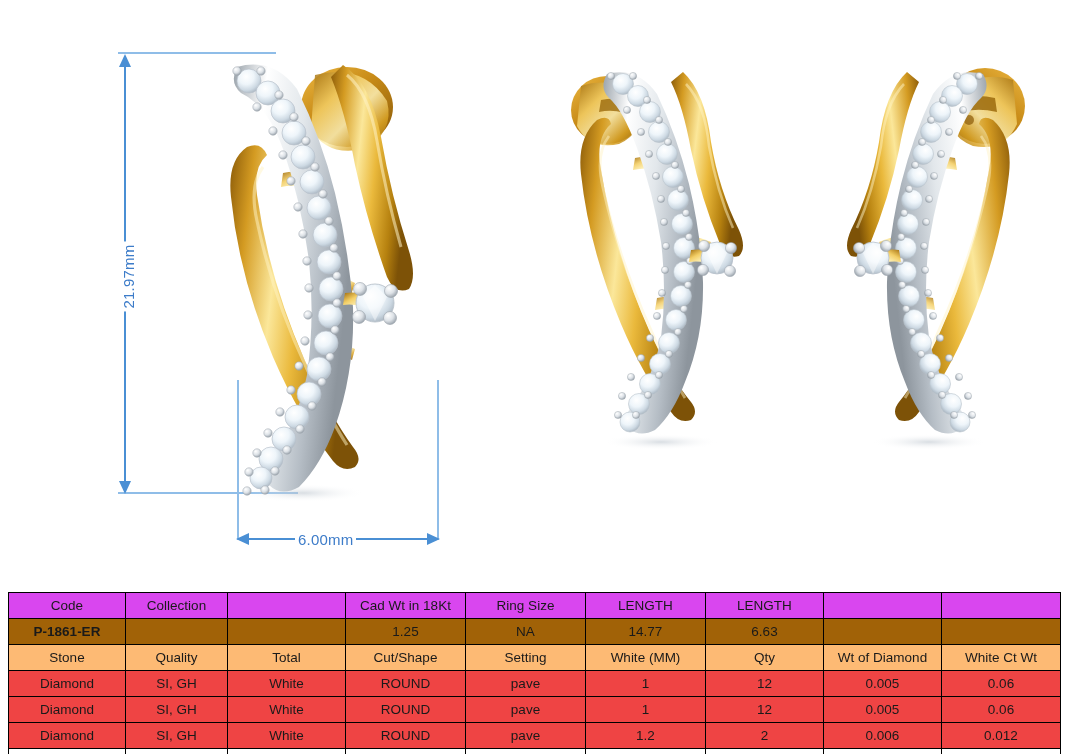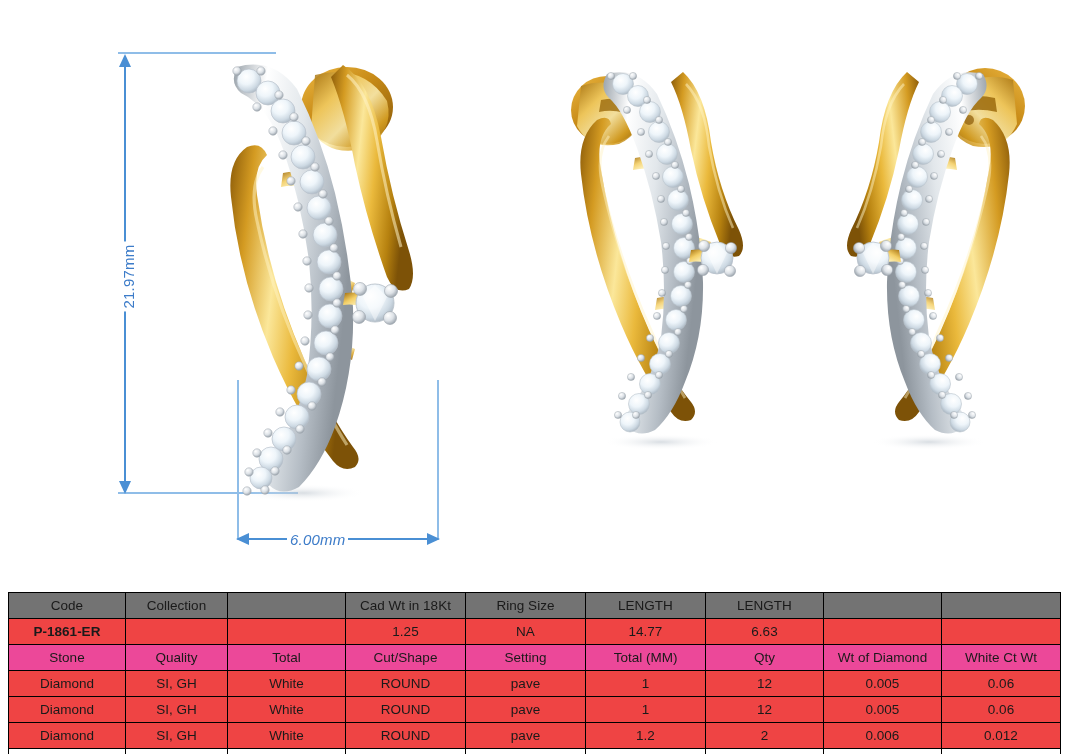--- a/index.html
+++ b/index.html
@@ -35,24 +35,24 @@
     width:1052px; border-collapse:collapse;
     font-size:13.5px; color:#1a1a1a;
     table-layout:fixed;
   }
   #spec-table td {
     border:1.6px solid #000;
     text-align:center; vertical-align:middle;
     height:26px; padding:1px 2px; overflow:hidden;
     white-space:nowrap;
   }
-  tr.row-head td   { background:#737373;margin-top:24px; }
-  tr.row-code td   { background:#ef4444;margin-left:34px; }
+  tr.row-head td   { background:#d946ef;margin-top:24px; }
+  tr.row-code td   { background:#a16207;margin-left:34px; }
   tr.row-code td.code-cell { font-weight:bold; }
-  tr.row-sub td    { background:#ec4899; }
+  tr.row-sub td    { background:#fdba74; }
   tr.row-stone td  { background:#ef4444; }
   tr.row-clip td   { background:#ffffff; height:12px; }
 
   
   .jewel { display:block; }
 </style>
 </head>
 <body>
 
 <div id="sheet">
@@ -87,21 +87,21 @@
       <div class="dim-line thick" style="left:238px; top:538px; width:200px; height:2px;"></div>
 
       <div class="dim-arrow" style="left:236px; top:533px;
            border-top:6px solid transparent; border-bottom:6px solid transparent;
            border-right:13px solid #4a8fd4;"></div>
 
       <div class="dim-arrow" style="left:427px; top:533px;
            border-top:6px solid transparent; border-bottom:6px solid transparent;
            border-left:13px solid #4a8fd4;"></div>
 
-      <div class="dim-label" style="left:287px; top:531px;font-style:italic;">6.00mm</div>
+      <div class="dim-label" style="left:295px; top:531px;">6.00mm</div>
     </div>
 
     <div class="view" style="left:195px; top:45px; width:250px; height:470px;">
       <svg class="jewel" width="250" height="470" viewBox="0 0 250 470">
         <defs>
           <linearGradient id="g-gold" x1="0" y1="0" x2="1" y2="0.3">
             <stop offset="0%" stop-color="#8a5a08"></stop>
             <stop offset="18%" stop-color="#d49b22"></stop>
             <stop offset="42%" stop-color="#fbe79a"></stop>
             <stop offset="62%" stop-color="#eab93c"></stop>
@@ -446,21 +446,21 @@
         <td>6.63</td>
         <td></td>
         <td></td>
       </tr>
       <tr class="row-sub">
         <td>Stone</td>
         <td>Quality</td>
         <td>Total</td>
         <td>Cut/Shape</td>
         <td>Setting</td>
-        <td>Total (MM)</td>
+        <td>White (MM)</td>
         <td>Qty</td>
         <td>Wt of Diamond</td>
         <td>White Ct Wt</td>
       </tr>
 
       <tr class="row-stone">
         <td>Diamond</td>
         <td>SI, GH</td>
         <td>White</td>
         <td>ROUND</td>

